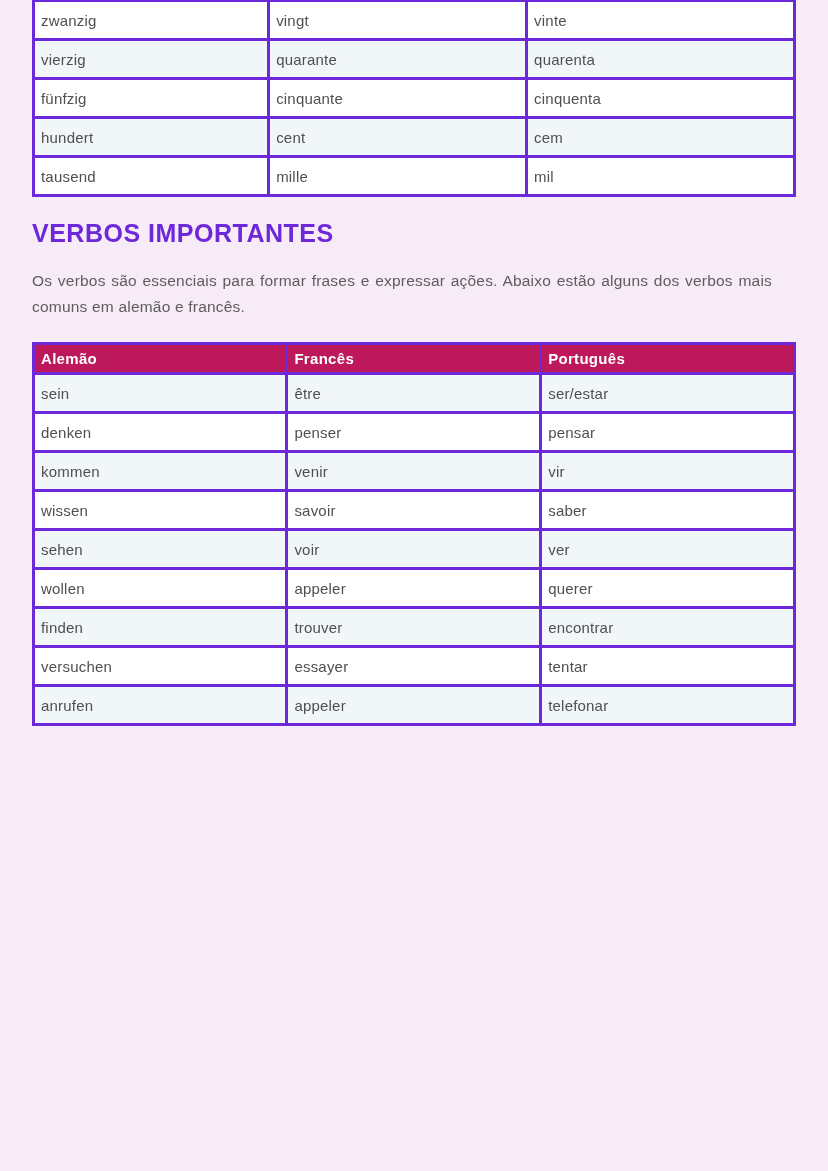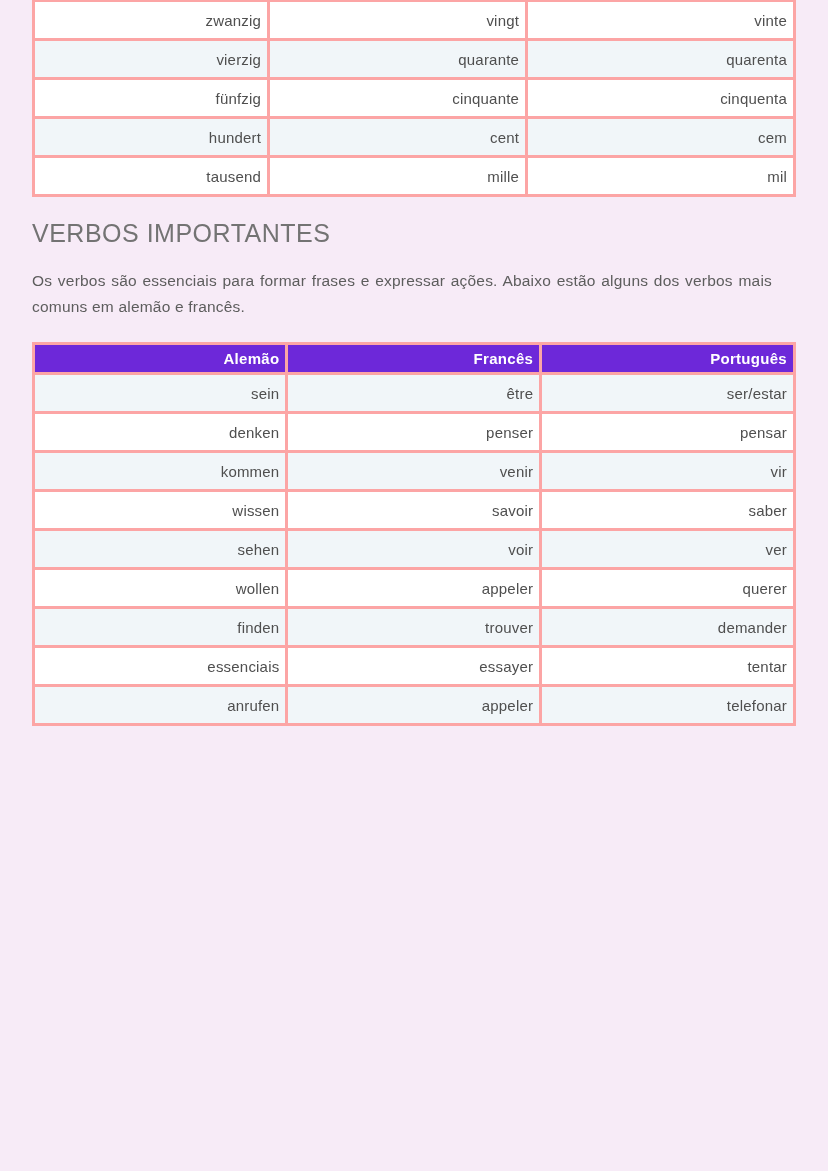--- a/index.html
+++ b/index.html
@@ -17,52 +17,52 @@
     position: relative;
   }
   
   table.vocab-table {
     width: 764px;
     border-collapse: collapse;
     table-layout: fixed;
   }
   table.vocab-table th,
   table.vocab-table td {
-    border: 3px solid #fca5a5;
-    text-align: right;
+    border: 3px solid #6d28d9;
+    text-align: left;
     vertical-align: middle;
     font-size: 15px;
     color: #4f4f4f;
     height: 39px;
     padding: 0 6px;
     letter-spacing: 0.2px;
   }
   
   table.table-numbers { margin-top: -1px; }
   table.table-numbers tbody tr:nth-child(odd)  { background: #ffffff; }
   table.table-numbers tbody tr:nth-child(even) { background: #f1f6f9; }
   
   table.table-verbs { margin-top: 22px; }
   table.table-verbs thead th {
-    background: #6d28d9;
+    background: #be185d;
     color: #ffffff;
     font-weight: bold;
     font-size: 15px;
     height: 30px;
     letter-spacing: 0.3px;
   }
   table.table-verbs tbody tr:nth-child(odd)  { background: #f1f6f9; }
   table.table-verbs tbody tr:nth-child(even) { background: #ffffff; }
   
   h2.section-heading {
     margin-top: 23px;
     font-size: 25px;
     line-height: 27px;
-    font-weight: normal;
-    color: #737373;
+    font-weight: bold;
+    color: #6d28d9;
     letter-spacing: 0.5px;
   }
   p.section-intro {
     margin-top: 21px;
     width: 740px;
     font-size: 15.5px;
     line-height: 26px;
     color: #5d5d5d;
     text-align: justify;
     letter-spacing: 0.2px;
@@ -152,24 +152,24 @@
           <td>ver</td>
         </tr>
         <tr>
           <td>wollen</td>
           <td>appeler</td>
           <td>querer</td>
         </tr>
         <tr>
           <td>finden</td>
           <td>trouver</td>
-          <td>demander</td>
+          <td>encontrar</td>
         </tr>
         <tr>
-          <td>essenciais</td>
+          <td>versuchen</td>
           <td>essayer</td>
           <td>tentar</td>
         </tr>
         <tr>
           <td>anrufen</td>
           <td>appeler</td>
           <td>telefonar</td>
         </tr>
       </tbody>
   </table>

